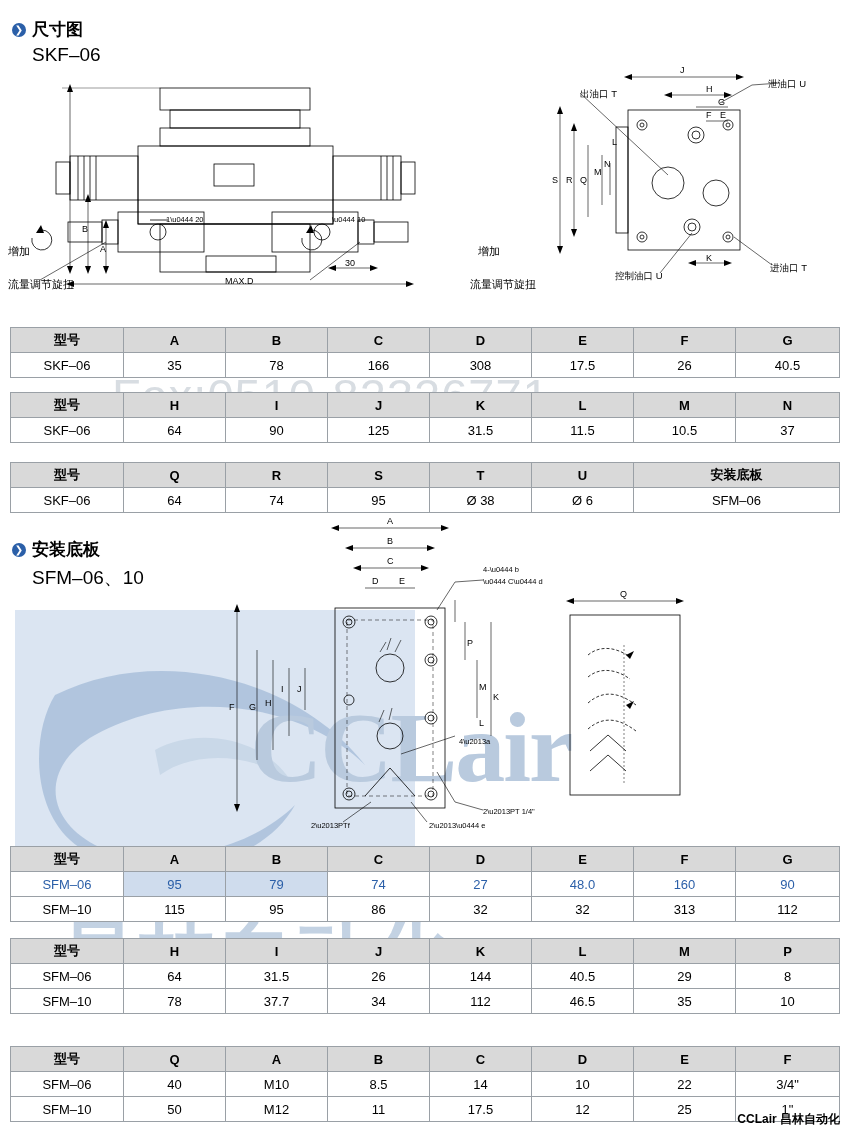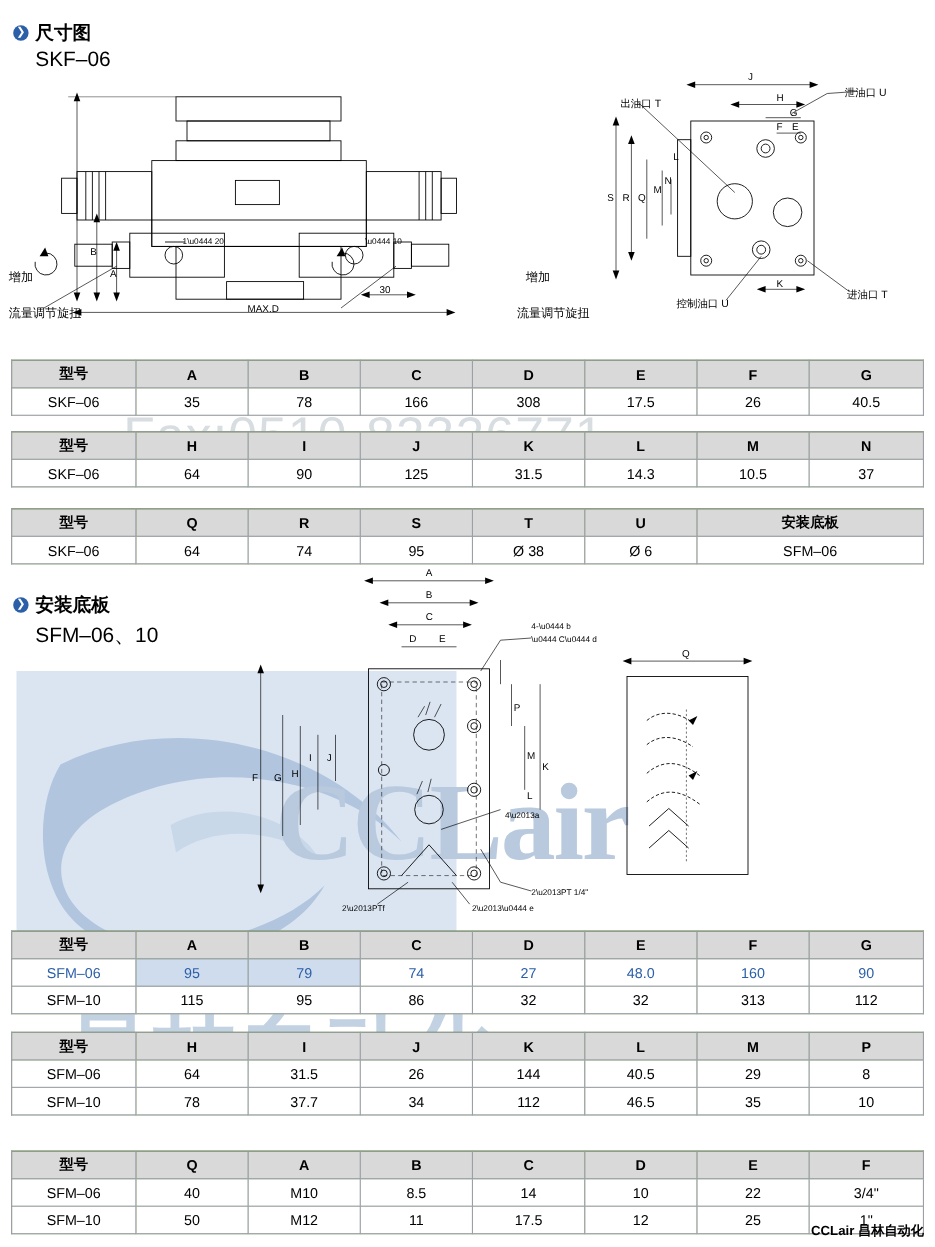--- a/index.html
+++ b/index.html
@@ -308,21 +308,21 @@
     <text class="lbl" x="186" y="63">F</text>
     <text class="lbl" x="200" y="63">E</text>
     <text class="lbl" x="32" y="128">S</text>
     <text class="lbl" x="46" y="128">R</text>
     <text class="lbl" x="60" y="128">Q</text>
     <text class="lbl" x="74" y="120">M</text>
     <text class="lbl" x="84" y="112">N</text>
     <text class="lbl" x="92" y="90">L</text>
     <text class="lbl" x="186" y="206">K</text>
   </svg>
-  <div class="lbl" style="position:absolute; left:564px; top:88px; font-size:9.5px; z-index:5;">出油口 T</div>
+  <div class="lbl" style="position:absolute; left:580px; top:88px; font-size:9.5px; z-index:5;">出油口 T</div>
   <div class="lbl" style="position:absolute; left:768px; top:78px; font-size:9.5px; z-index:5;">泄油口 U</div>
   <div class="lbl" style="position:absolute; left:615px; top:270px; font-size:9.5px; z-index:5;">控制油口 U</div>
   <div class="lbl" style="position:absolute; left:770px; top:262px; font-size:9.5px; z-index:5;">进油口 T</div>
 
   <div class="wm-fax">Fax:0510-82326771</div>
 
   <table class="spec" style="left:10px; top:327px; width:830px;">
     <thead>
         <tr>
       <th style="width:113px">型号</th>
@@ -362,21 +362,21 @@
       <th>N</th>
     </tr>
       </thead>
     <tbody>
         <tr>
       <td class="model">SKF–06</td>
       <td>64</td>
       <td>90</td>
       <td>125</td>
       <td>31.5</td>
-      <td>14.3</td>
+      <td>11.5</td>
       <td>10.5</td>
       <td>37</td>
     </tr>
       </tbody>
   </table>
 
   <table class="spec" style="left:10px; top:462px; width:830px;">
     <thead>
         <tr>
       <th style="width:113px">型号</th>

